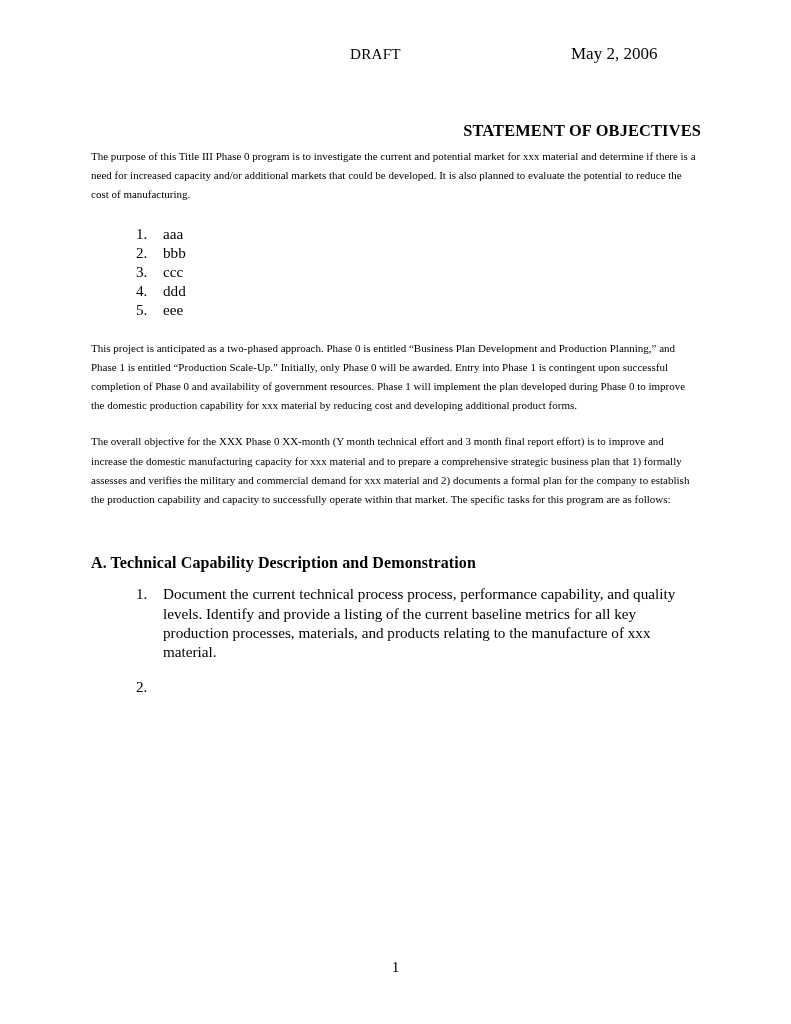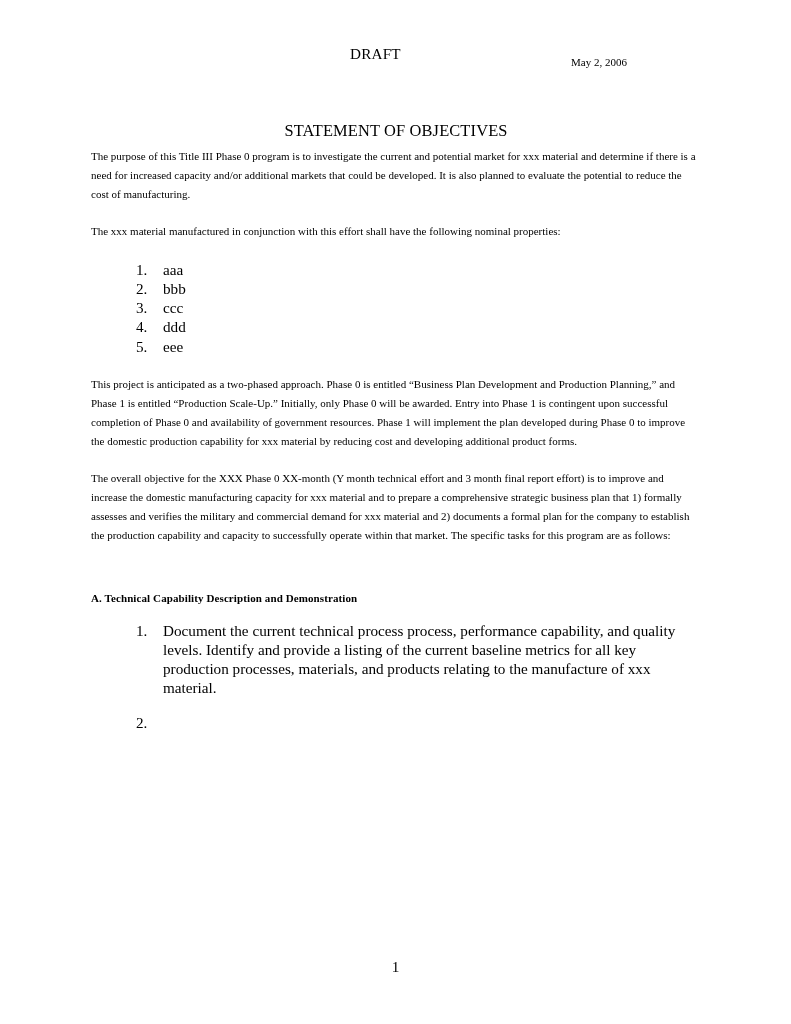--- a/index.html
+++ b/index.html
@@ -40,35 +40,35 @@
     left: 259px;
     top: 0;
     font-size: 15.2px;
     line-height: 20px;
     letter-spacing: 0.2px;
     white-space: nowrap;
   }
   .doc-header .hdr-date {
     position: absolute;
     left: 480px;
-    top: 8px;
-    font-size: 11px;
+    top: 0;
+    font-size: 17px;
     line-height: 20px;
     white-space: nowrap;
   }
 
   
   .doc-title {
     position: absolute;
     left: 91px;
     top: 110px;
     width: 610px;
-    text-align: center;
+    text-align: right;
     font-size: 16.4px;
-    font-weight: normal;
+    font-weight: bold;
     line-height: 20px;
     letter-spacing: 0.15px;
   }
 
   
   .body-block {
     position: absolute;
     left: 91px;
     top: 147px;
     width: 610px;
@@ -120,21 +120,21 @@
   ol.task-list > li {
     margin-bottom: 16px;
   }
   ol.task-list > li:last-child {
     margin-bottom: 0;
   }
 
   
   h2.section-heading {
     margin: 0;
-    font-size: 11px;
+    font-size: 16px;
     font-weight: bold;
     line-height: 19.2px;
     letter-spacing: 0.1px;
   }
 
   .gap-before-section { height: 27px; }
 
   
   .page-number {
     position: absolute;
@@ -155,21 +155,20 @@
     <span class="hdr-draft">DRAFT</span>
     <span class="hdr-date">May 2, 2006</span>
   </div>
 
   <h1 class="doc-title">STATEMENT OF OBJECTIVES</h1>
 
   <div class="body-block">
 
     <p class="para">The purpose of this Title III Phase 0 program is to investigate the current and potential market for xxx material and determine if there is a need for increased capacity and/or additional markets that could be developed.  It is also planned to evaluate the potential to reduce the cost of manufacturing.</p>
 
-    <p class="para tight">The xxx material manufactured in conjunction with this effort shall have the following nominal properties:</p>
 
     <ol class="num-list simple-list">
       <li>
         <span class="marker">1.</span>
         <span class="item-text">aaa</span>
       </li>
       <li>
         <span class="marker">2.</span>
         <span class="item-text">bbb</span>
       </li>

